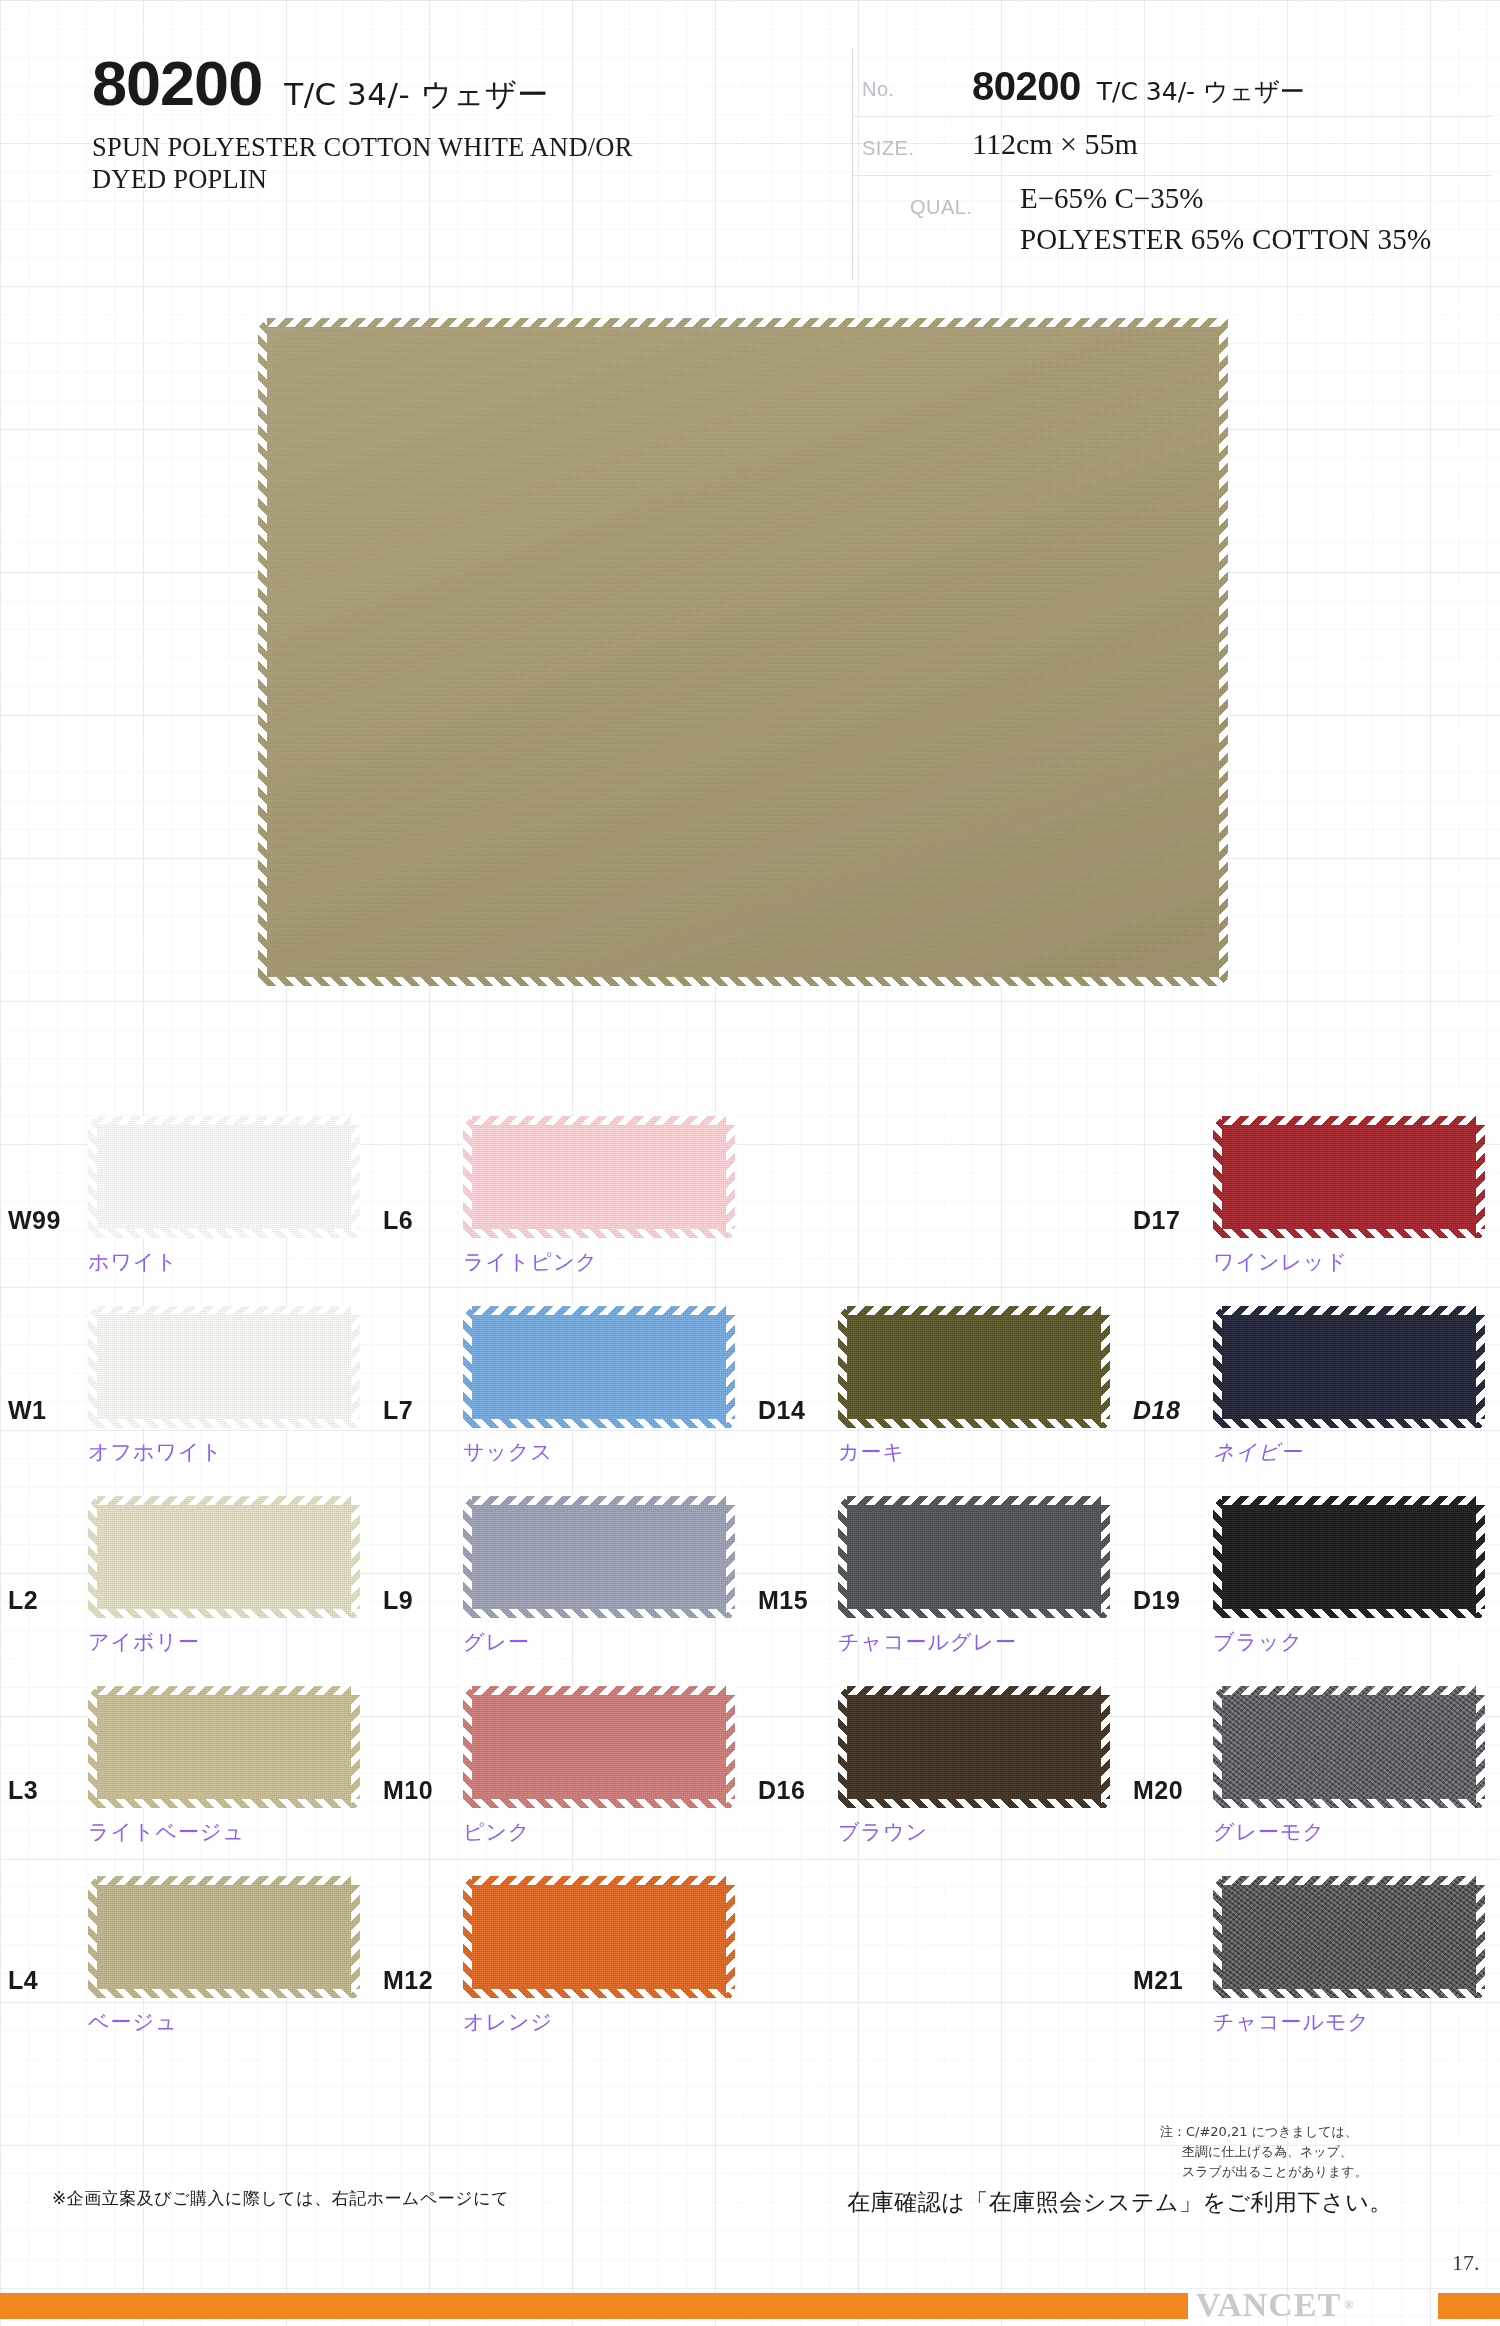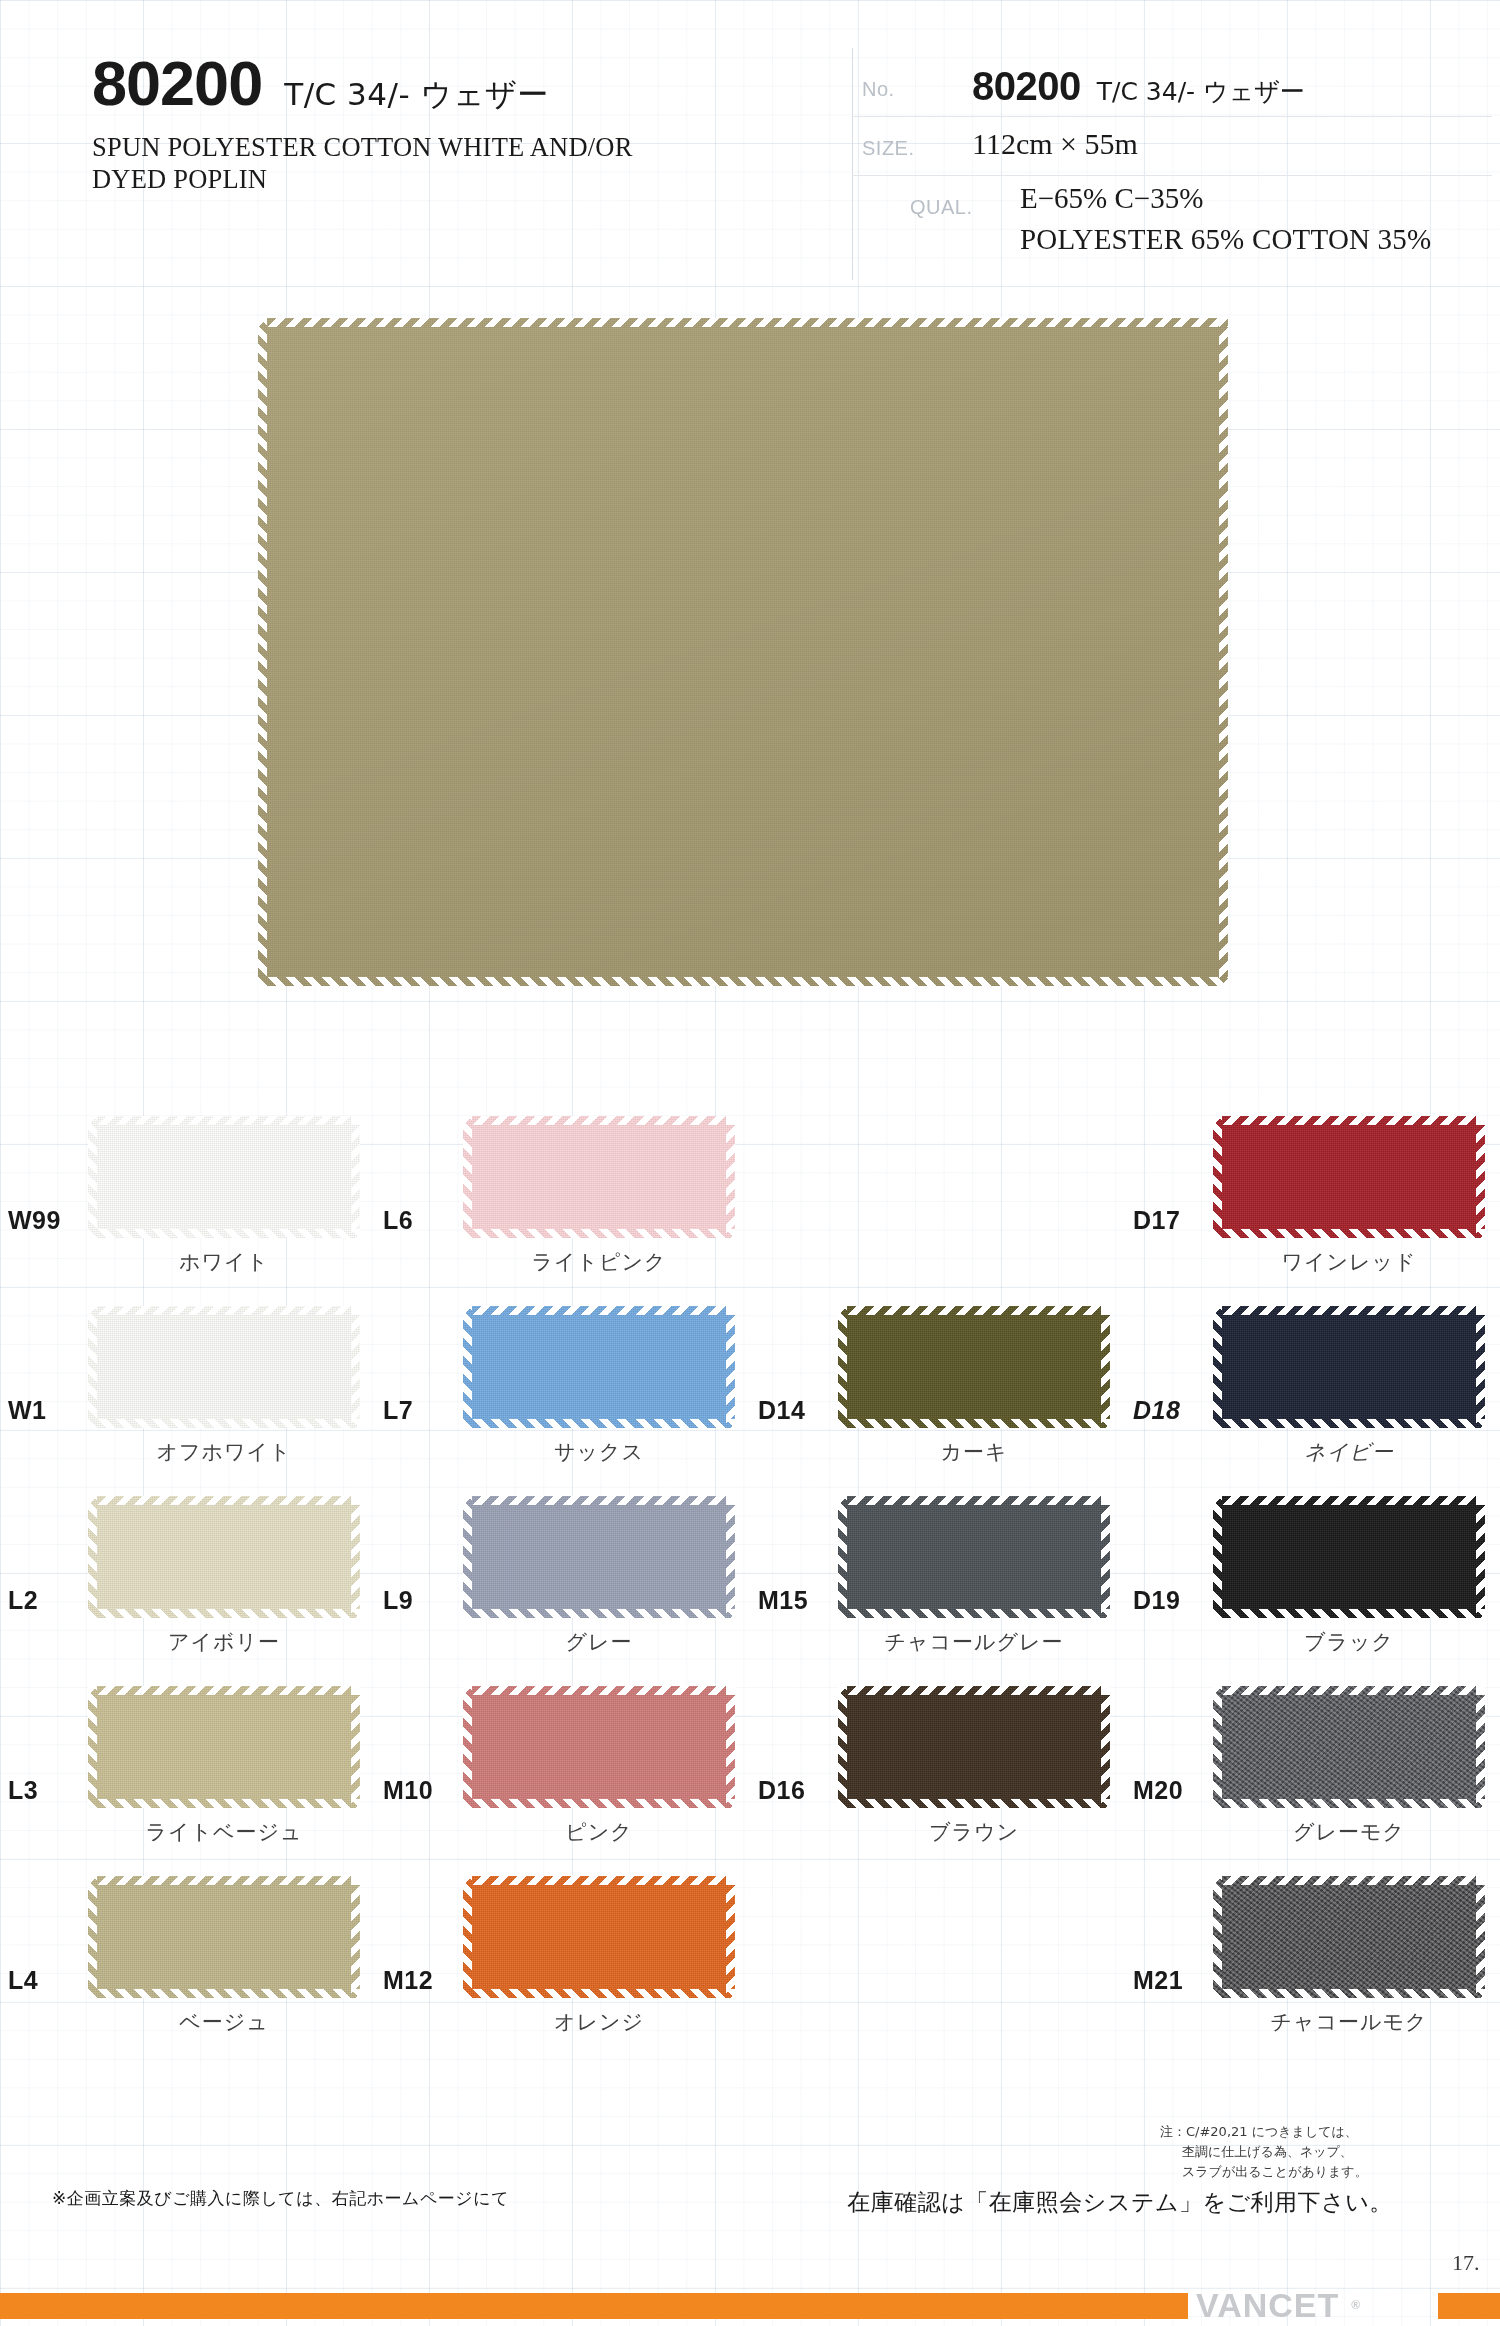--- a/index.html
+++ b/index.html
@@ -123,24 +123,24 @@
       repeating-linear-gradient(37deg, rgba(255,255,255,.16) 0 2px, rgba(0,0,0,.13) 2px 4px),
       repeating-linear-gradient(-44deg, rgba(255,255,255,.11) 0 2px, rgba(0,0,0,.1) 2px 4px);
   }
   .code-label{
     position:absolute;left:8px;top:108px;
     font-size:25px;font-weight:bold;letter-spacing:.5px;
     font-family:"Liberation Sans", sans-serif;
   }
   .name-label{
     position:absolute;left:88px;top:150px;width:272px;
-    text-align:center;
+    text-align:left;
     font-size:21px;letter-spacing:1px;
     font-family:"DejaVu Sans", sans-serif;
-    color:#404040;
+    color:#8b5cf6;
   }
 
   
   .note{
     position:absolute;left:1160px;top:2122px;width:330px;
     font-family:"DejaVu Sans", sans-serif;
     font-size:13px;line-height:1.55;color:#3b3b3b;
   }
   .note .ind{display:block;padding-left:22px;}
 
@@ -166,24 +166,24 @@
     font-family:"Liberation Serif", serif;
     font-size:22px;color:#3a3a3a;
   }
   .brandbar{
     position:absolute;left:0;top:2293px;width:1500px;height:26px;
   }
   .bar-seg-a{position:absolute;left:0;top:0;width:1188px;height:26px;background:#f2871f;}
   .bar-seg-b{position:absolute;left:1438px;top:0;width:62px;height:26px;background:#f2871f;}
   .brandmark{
     position:absolute;left:1196px;top:-6px;width:240px;height:36px;
-    font-family:Liberation Sans, sans-serif;
+    font-family:Liberation Serif, serif;
     font-weight:bold;font-size:34px;letter-spacing:1px;
     color:#c7c9cc;
-    display:flex;align-items:center;gap:9px;
+    display:flex;align-items:center;
   }
   .brandmark sup{font-size:12px;vertical-align:super;margin-left:3px;color:#c7c9cc;}
 </style>
 </head>
 <body>
 
 <div class="grid-bg"></div>
 
 <div class="page">
 

